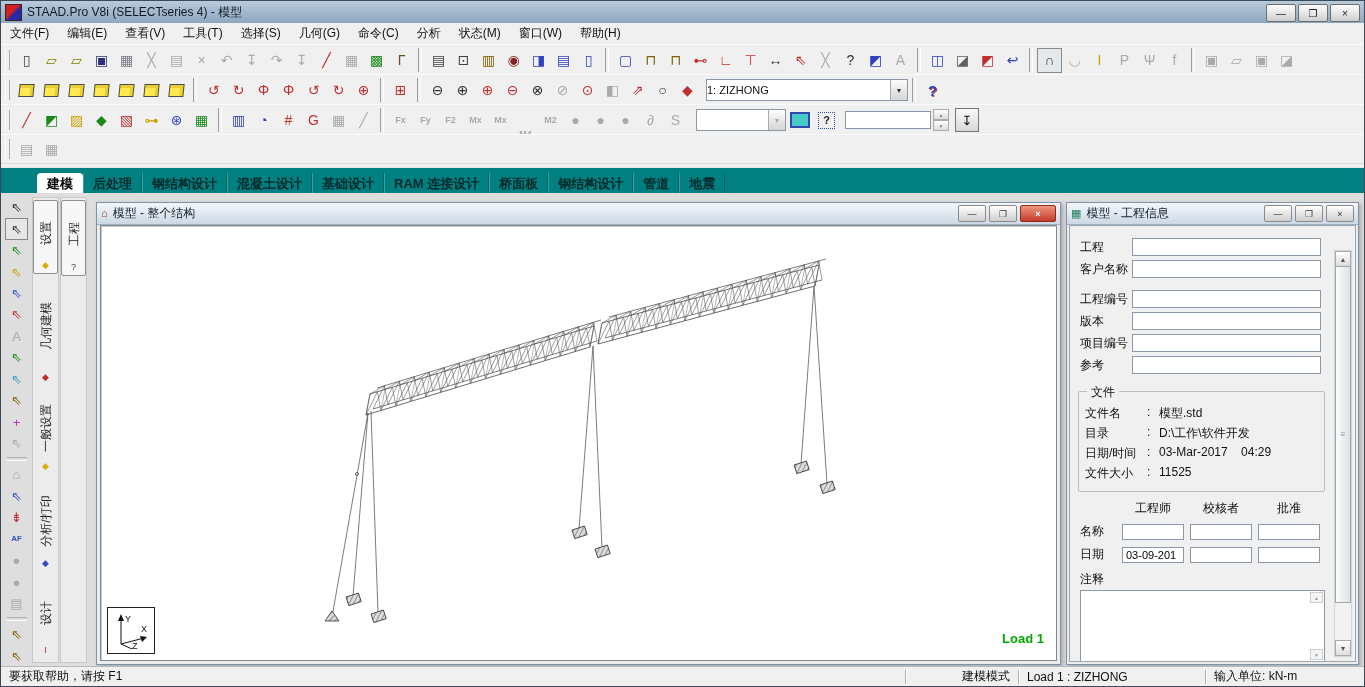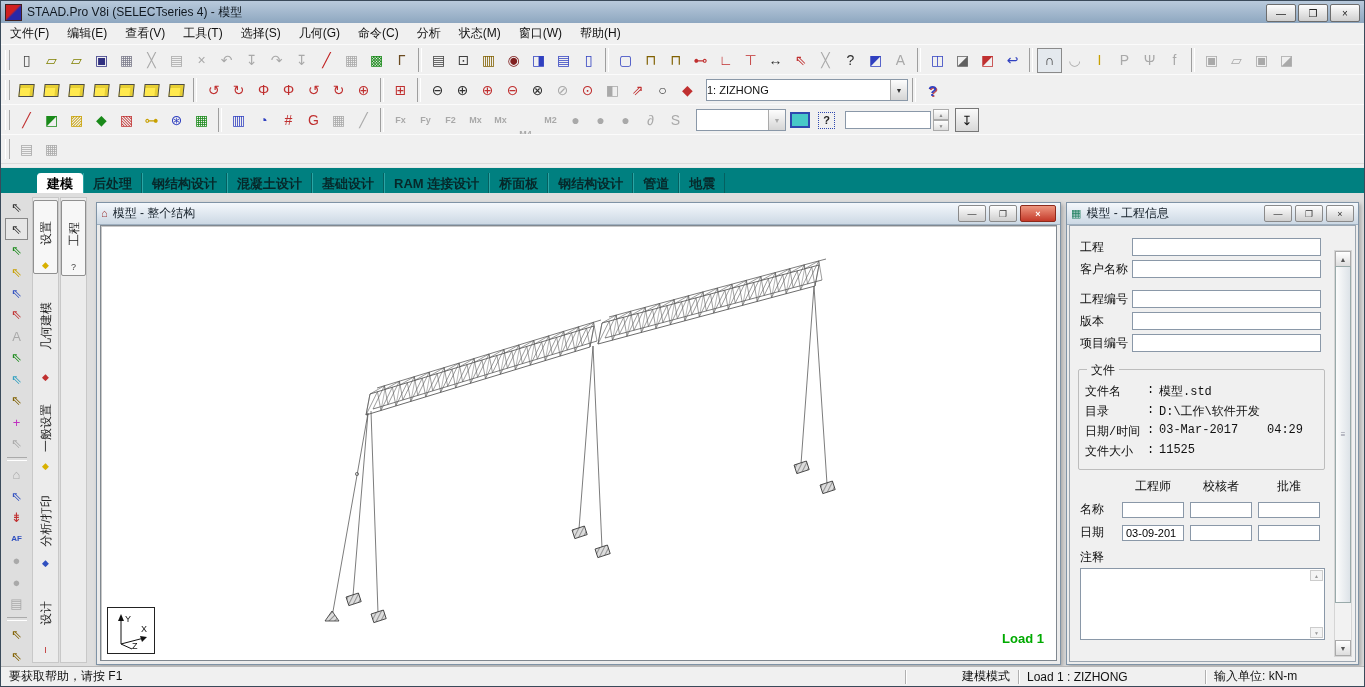--- a/index.html
+++ b/index.html
@@ -92,21 +92,21 @@
   
   #infopanel{left:1065px;top:9px;width:291px;height:461px;}
   #infobody{position:absolute;left:2px;right:2px;top:22px;bottom:2px;background:#f0f0f0;
     border:1px solid #9aa5b0;overflow:hidden;}
   .irow{display:flex;align-items:center;margin:4px 8px 4px 10px;}
   .irow.gap{margin-top:12px;}
   .ilabel{width:52px;flex:none;}
   .irow .tin{flex:1;height:16px;margin-right:26px;}
   .gbox{position:relative;border:1px solid #bdbdbd;border-radius:2px;margin:17px 30px 8px 8px;padding:10px 6px 6px 6px;}
   .gtitle{position:absolute;top:-8px;left:8px;background:#f0f0f0;padding:0 4px;}
-  .frow{display:flex;margin:3px 0;font-family:Liberation Mono, monospace;}
+  .frow{display:flex;margin:3px 0;}
   .fl{width:62px;flex:none;} .fc{width:12px;flex:none;} .fv{white-space:pre;}
   .morebtn{margin-left:auto;width:62px;height:17px;border:1px solid #707070;border-radius:2px;
     background:linear-gradient(#fafafa,#d8d8d8);font-size:11px;outline:1px dotted #555;outline-offset:-3px;
     font-family:"Liberation Sans",sans-serif;}
   #signTable{display:grid;grid-template-columns:36px 62px 62px 62px;column-gap:6px;row-gap:6px;
     margin:6px 30px 4px 10px;align-items:center;}
   .shead{text-align:center;font-size:12px;}
   #signTable .tin{width:100%;box-sizing:border-box;height:16px;}
   #commentsLbl{margin:8px 0 2px 10px;}
   #commentsWrap{position:relative;margin:0 30px 0 10px;height:72px;}
@@ -783,20 +783,24 @@
               <input class="tin" style="">
             </div>
             <div class="irow">
               <span class="ilabel">版本</span>
               <input class="tin" style="">
             </div>
             <div class="irow">
               <span class="ilabel">项目编号</span>
               <input class="tin" style="">
             </div>
+            <div class="irow">
+              <span class="ilabel">参考</span>
+              <input class="tin" style="">
+            </div>
           </div>
 
         <div class="gbox">
           <span class="gtitle">文件</span>
           <div id="fileRows">
               <div class="frow">
                 <span class="fl">文件名</span>
                 <span class="fc">:</span>
                 <span class="fv">模型.std</span>
               </div>

